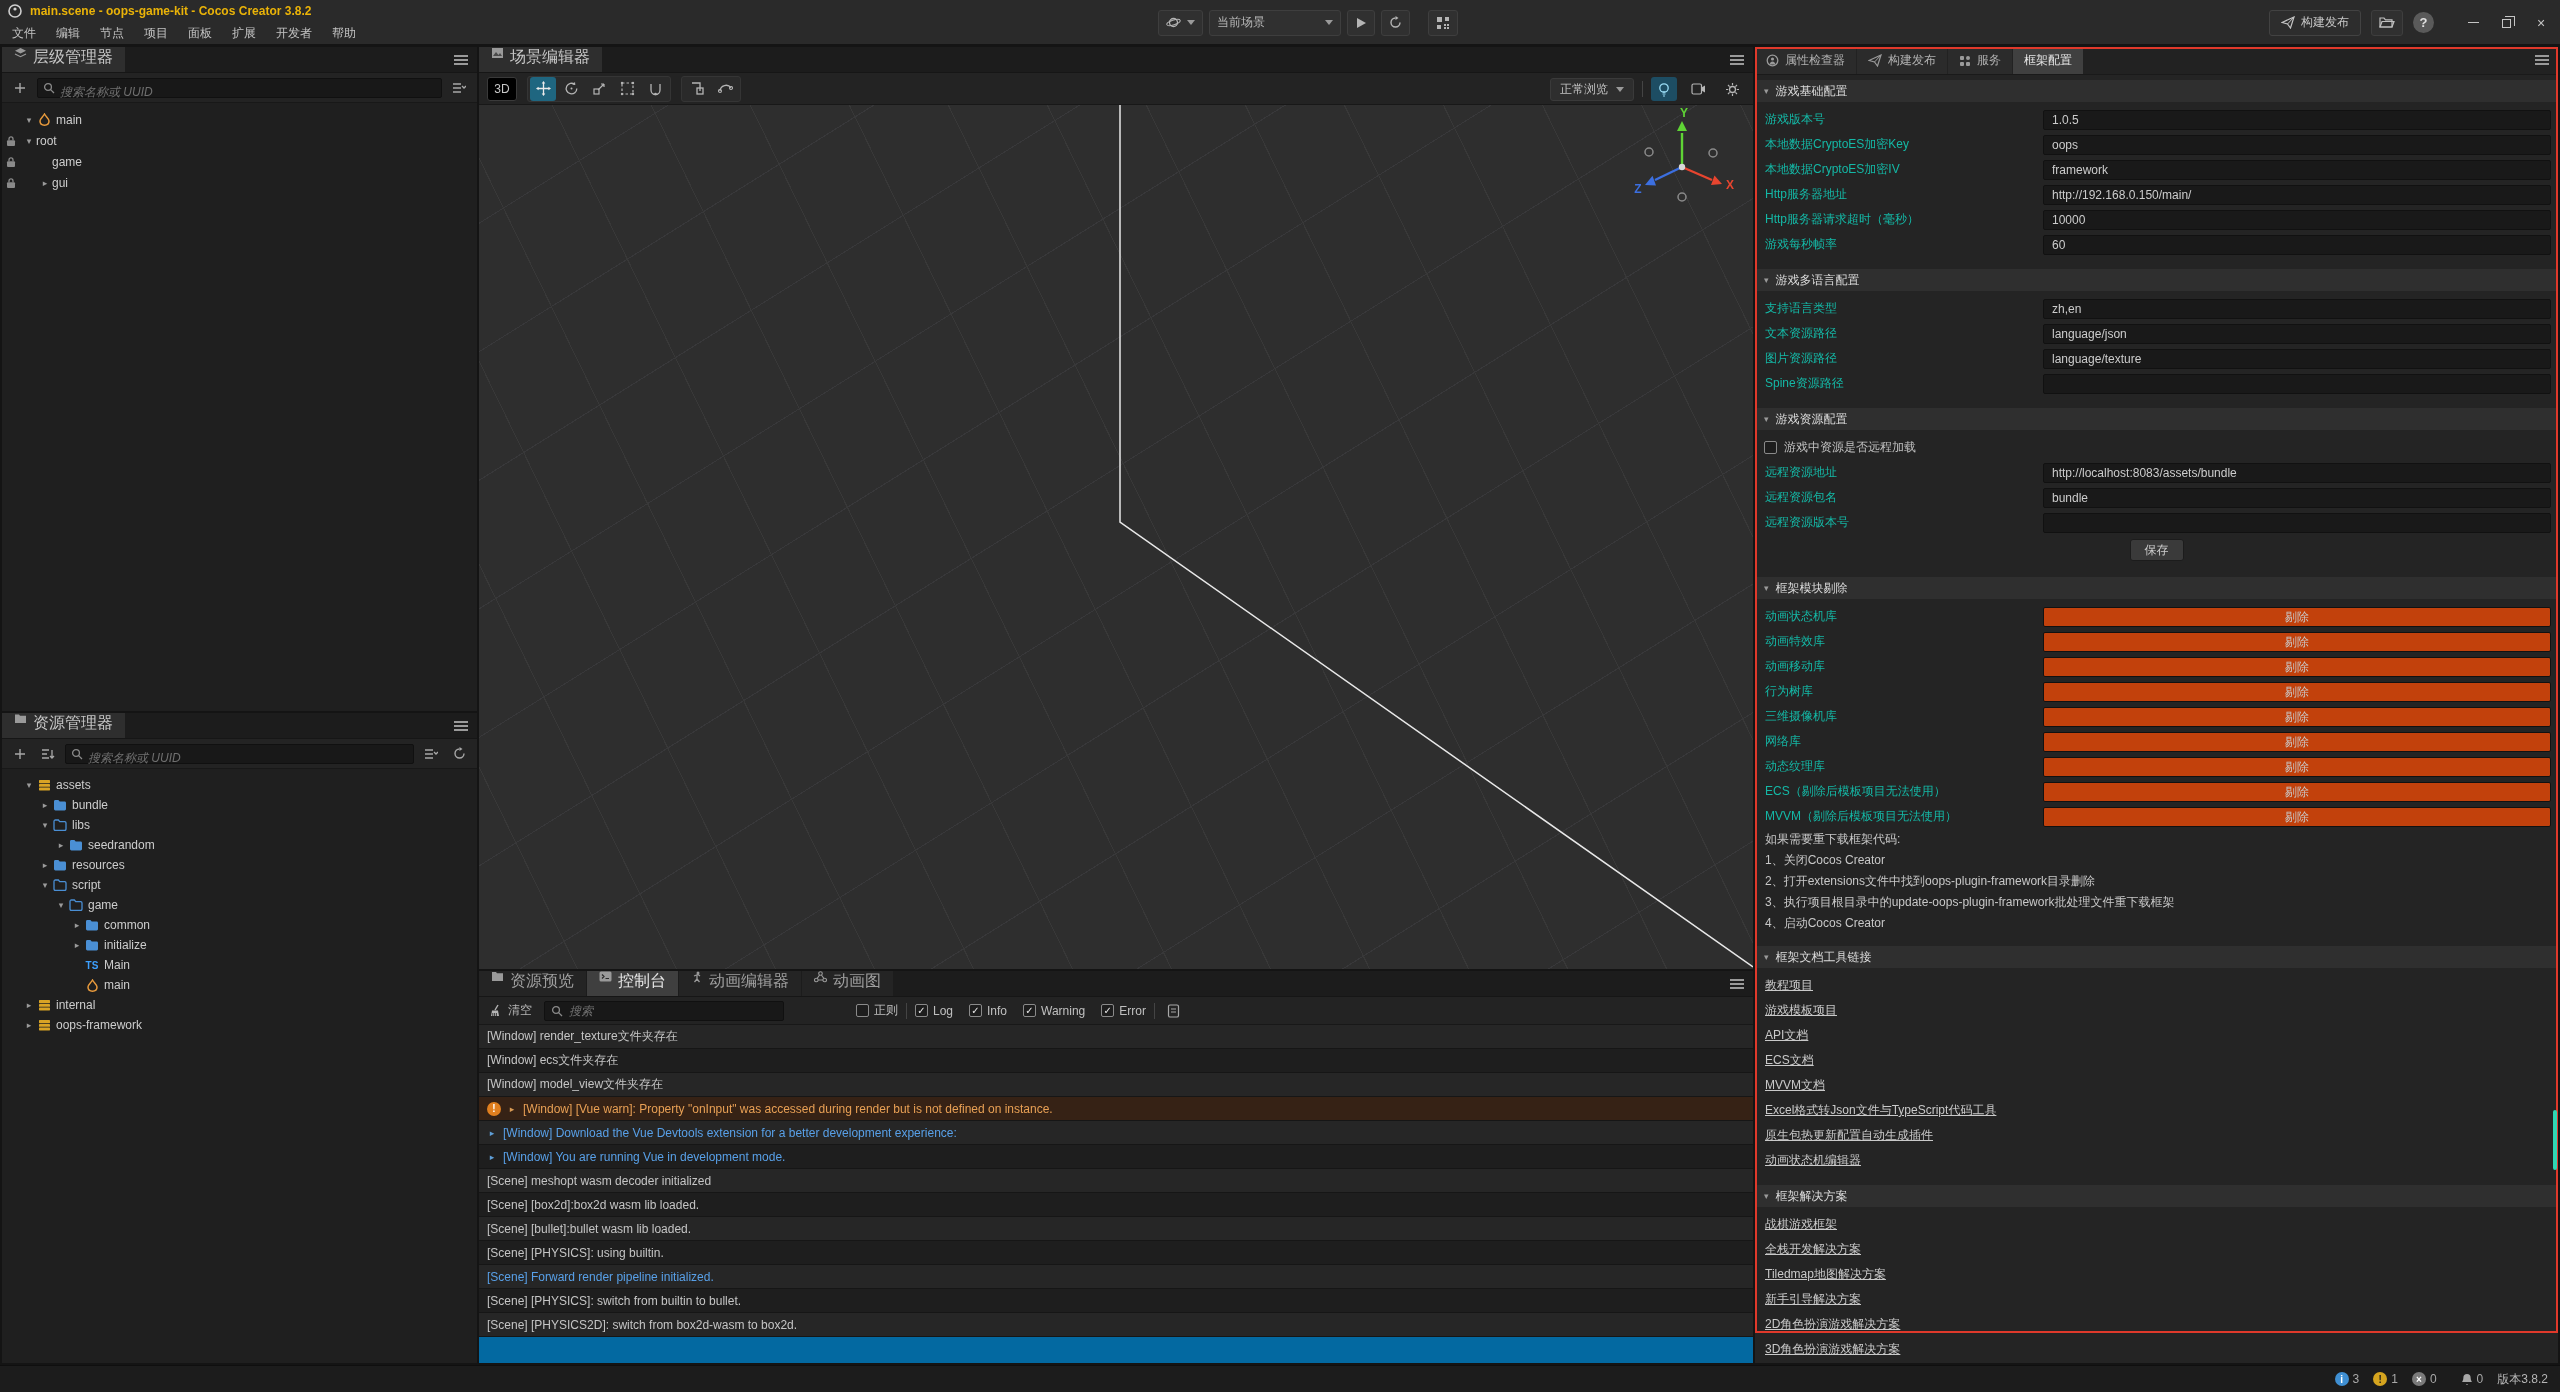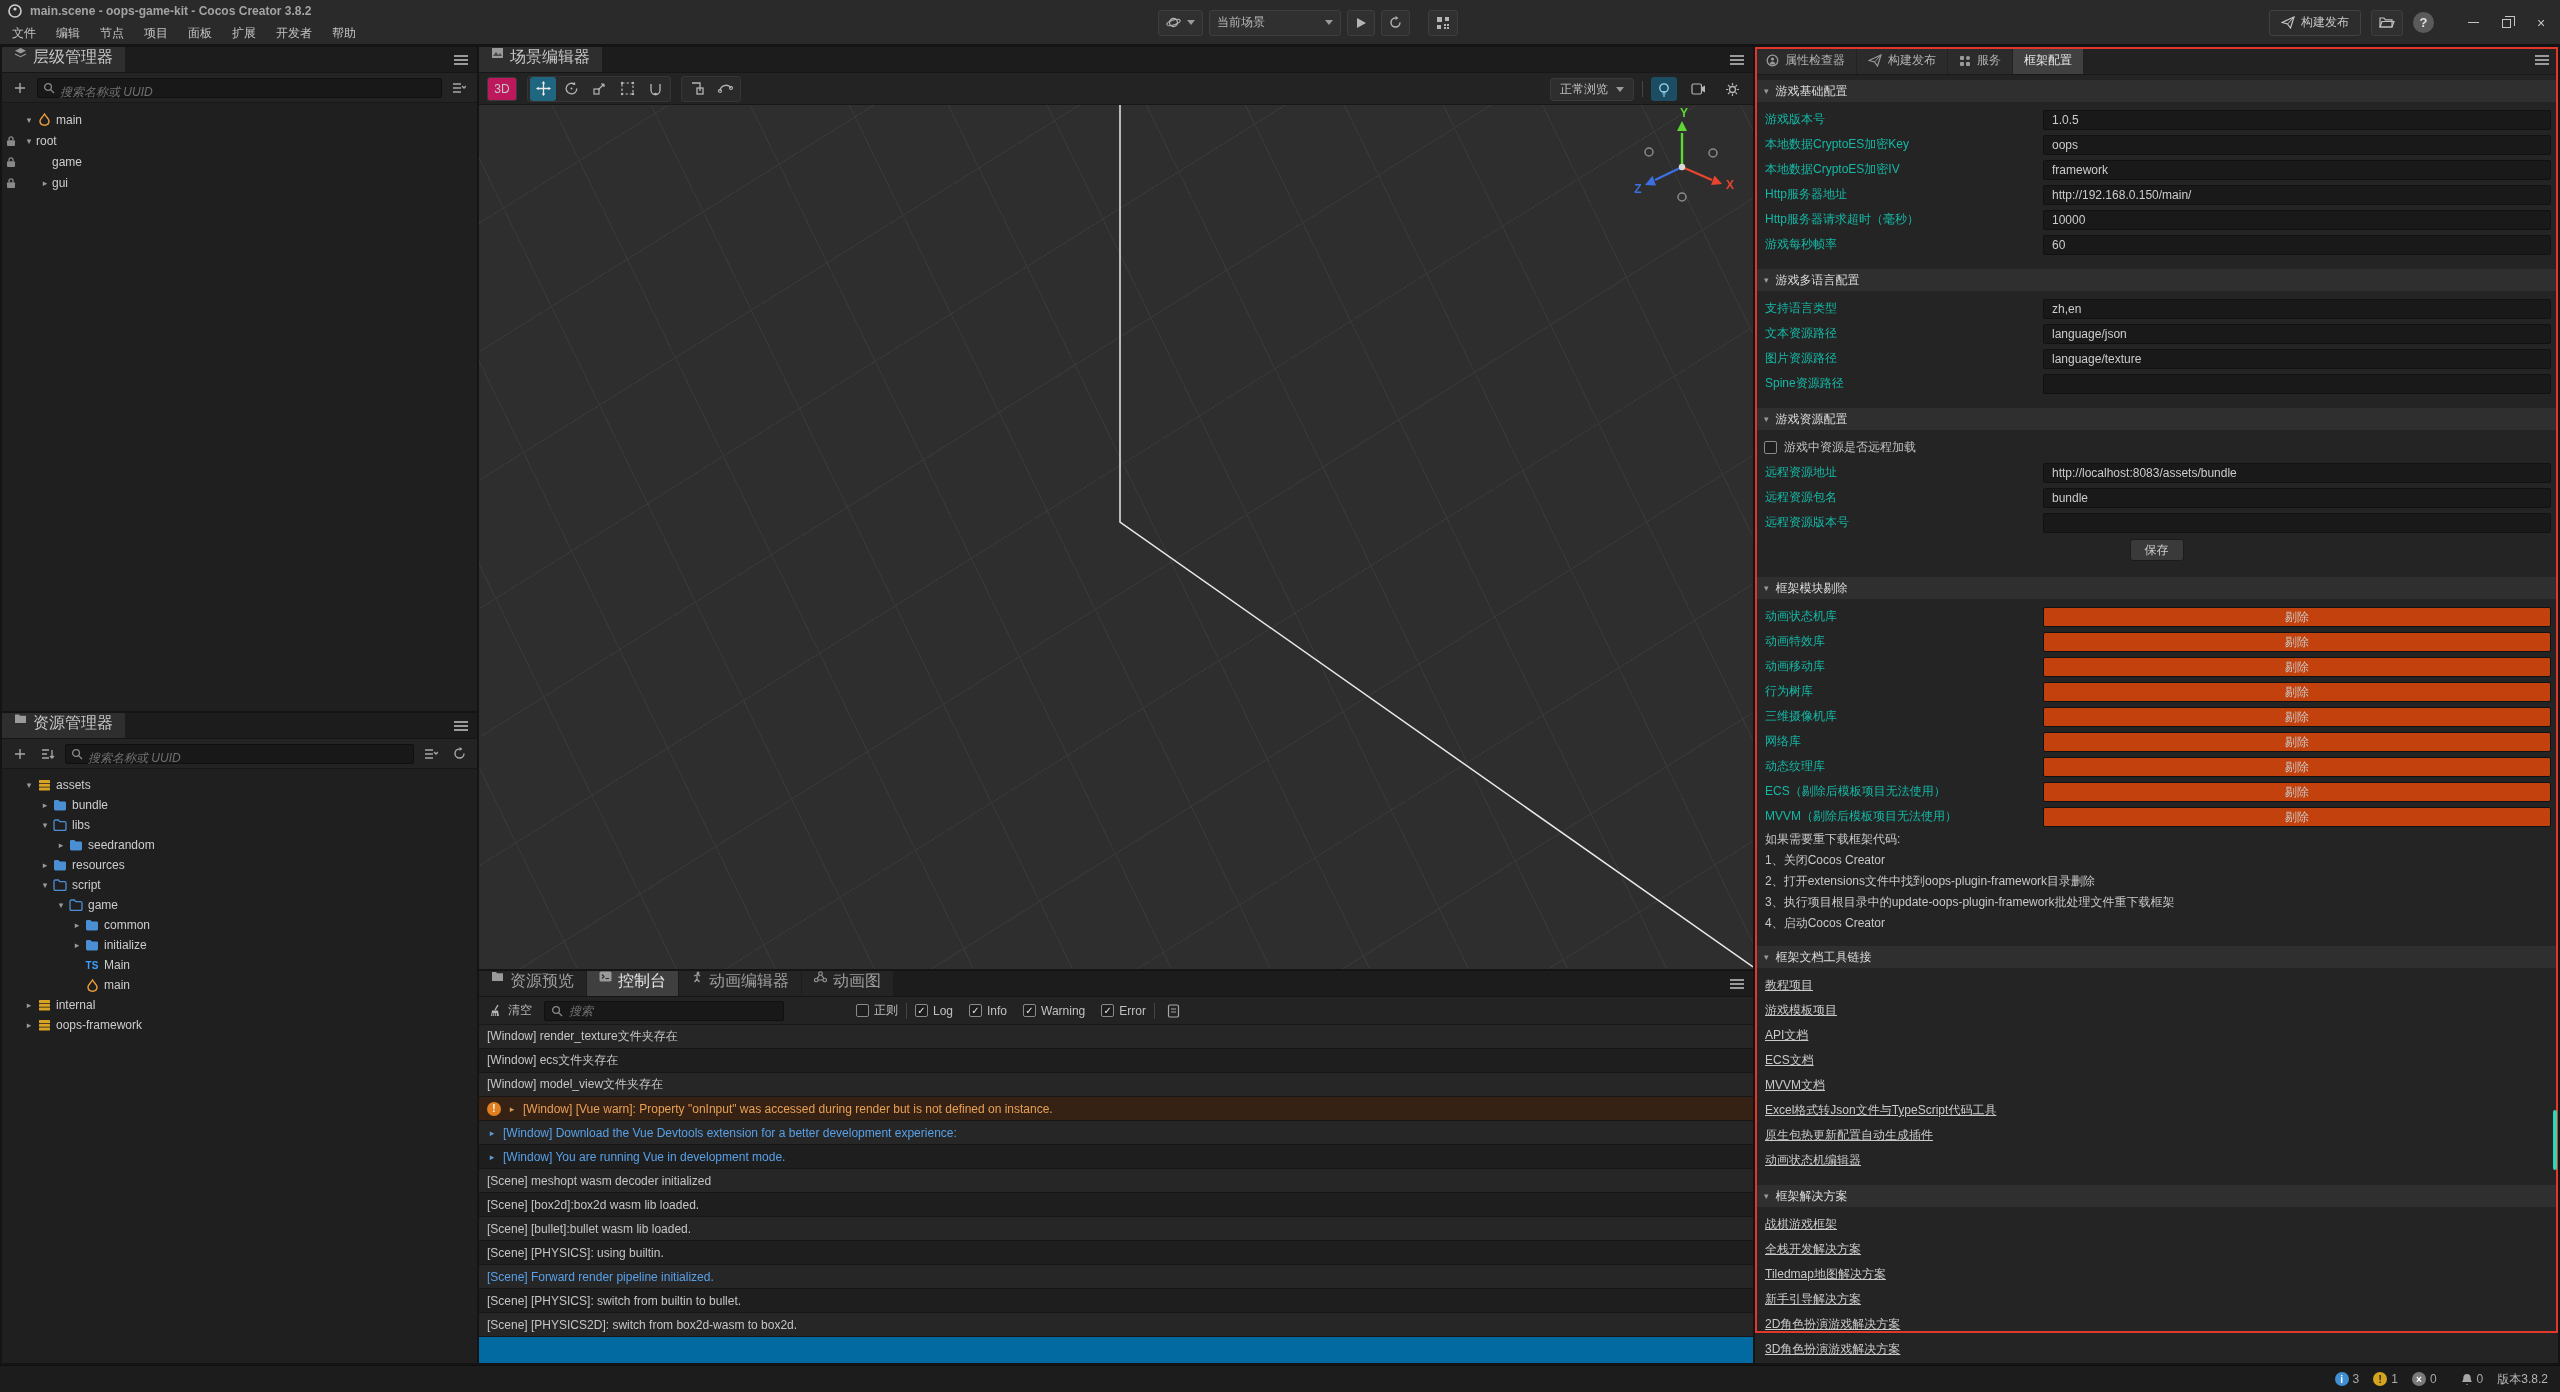--- a/index.html
+++ b/index.html
@@ -2,21 +2,21 @@
 <html><head>
 <meta charset="utf-8">
 <style>
   *{box-sizing:border-box;margin:0;padding:0;}
   html,body{width:2560px;height:1392px;overflow:hidden;}
   body{background:#141414;font-family:"Liberation Sans","DejaVu Sans",sans-serif;color:#c8c8c8;font-size:12px;position:relative;}
   svg{display:block;}
   
   #topbar{position:absolute;left:0;top:0;width:2560px;height:45px;background:#2a2a2a;border-bottom:1px solid #141414;}
   .titlerow{height:22px;display:flex;align-items:center;padding-left:8px;gap:8px;}
-  .titlerow .wtitle{color:#a3a3a3;font-size:12px;font-weight:bold;}
+  .titlerow .wtitle{color:#eab308;font-size:12px;font-weight:bold;}
   #menubar{height:23px;display:flex;align-items:center;padding-left:2px;}
   .menu-item{padding:0 10px;color:#c2c2c2;font-size:12px;height:100%;display:flex;align-items:center;cursor:default;}
   #top-center{position:absolute;left:1158px;top:9px;height:27px;display:flex;align-items:center;gap:6px;}
   .tbtn{height:26px;background:#303030;border:1px solid #3e3e3e;border-radius:3px;display:flex;align-items:center;justify-content:center;gap:6px;padding:0 7px;color:#b8b8b8;}
   .chev{width:0;height:0;border-left:4px solid transparent;border-right:4px solid transparent;border-top:5px solid #9a9a9a;}
   .scene-select{width:132px;justify-content:space-between;}
   #top-right{position:absolute;right:6px;top:9px;height:27px;display:flex;align-items:center;gap:10px;}
   .build-btn{height:26px;padding:0 11px;background:#2d2d2d;border:1px solid #424242;border-radius:3px;display:flex;align-items:center;gap:6px;color:#c5c5c5;}
   .help-btn{width:21px;height:21px;border-radius:50%;background:#5a5a5a;color:#e0e0e0;font-weight:bold;display:flex;align-items:center;justify-content:center;font-size:13px;}
   .winctl{width:26px;height:24px;display:flex;align-items:center;justify-content:center;color:#c5c5c5;font-size:14px;}
@@ -45,21 +45,21 @@
   .t-arrow{width:14px;font-size:9px;color:#9a9a9a;text-align:center;flex:none;}
   .t-icon{width:16px;display:flex;align-items:center;justify-content:center;flex:none;margin-right:4px;}
   .ts-ic{color:#3da0ff;font-weight:bold;font-size:10px;}
   
   #viewport{position:absolute;left:0;top:58px;width:1274px;height:864px;background:
     repeating-linear-gradient(64deg,transparent 0 88px,#383838 88px 89px),
     repeating-linear-gradient(-32deg,transparent 0 108px,#38383a 108px 109px),#2e2e2e;overflow:hidden;}
   .scene-tools{height:32px;display:flex;align-items:center;padding:0 8px;background:#232323;border-bottom:1px solid #181818;position:relative;}
   .stool{width:26px;height:24px;display:flex;align-items:center;justify-content:center;border-radius:3px;color:#b5b5b5;}
   .stool.active{background:#1f6680;}
-  .mode3d{width:30px;height:24px;background:#be185d;border:1px solid #3a3a3a;border-radius:3px;display:flex;align-items:center;justify-content:center;color:#c8c8c8;margin-right:10px;font-size:12px;}
+  .mode3d{width:30px;height:24px;background:#000000;border:1px solid #3a3a3a;border-radius:3px;display:flex;align-items:center;justify-content:center;color:#c8c8c8;margin-right:10px;font-size:12px;}
   .tgroup{display:flex;gap:2px;background:#2a2a2a;border:1px solid #353535;border-radius:3px;padding:0 2px;margin-right:10px;}
   .scene-right{position:absolute;right:8px;top:4px;display:flex;align-items:center;gap:8px;}
   .view-dd{display:flex;align-items:center;gap:8px;height:23px;padding:0 9px;background:#2e2e2e;border:1px solid #3a3a3a;border-radius:3px;color:#c0c0c0;}
   .vsep{width:1px;height:16px;background:#444;}
   
   .con-toolbar{height:28px;display:flex;align-items:center;padding:0 10px;background:#232323;border-bottom:1px solid #181818;gap:8px;}
   .clear-btn{display:flex;align-items:center;gap:5px;color:#b5b5b5;margin-right:4px;}
   .con-search{width:240px;height:20px;background:#181818;border:1px solid #101010;border-radius:2px;display:flex;align-items:center;padding:0 6px;gap:6px;}
   .con-search input{flex:1;background:transparent;border:none;outline:none;color:#cfcfcf;font-style:italic;font-size:12px;font-family:inherit;}
   .con-search input::placeholder{color:#6f6f6f;}

